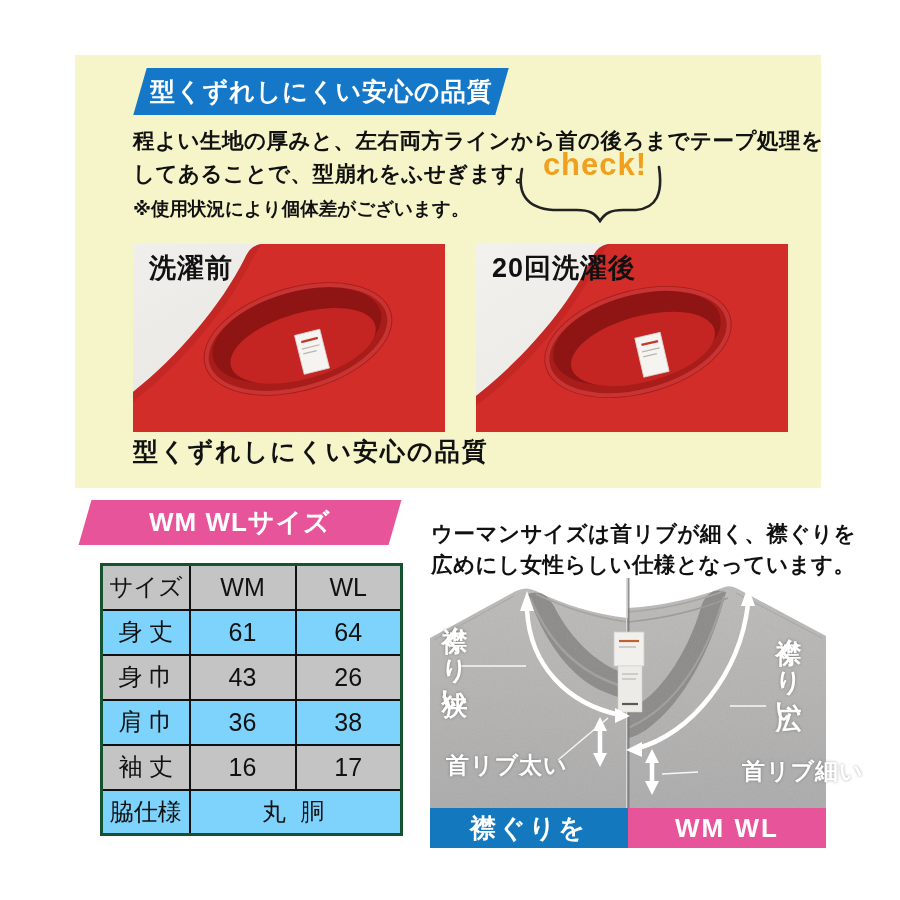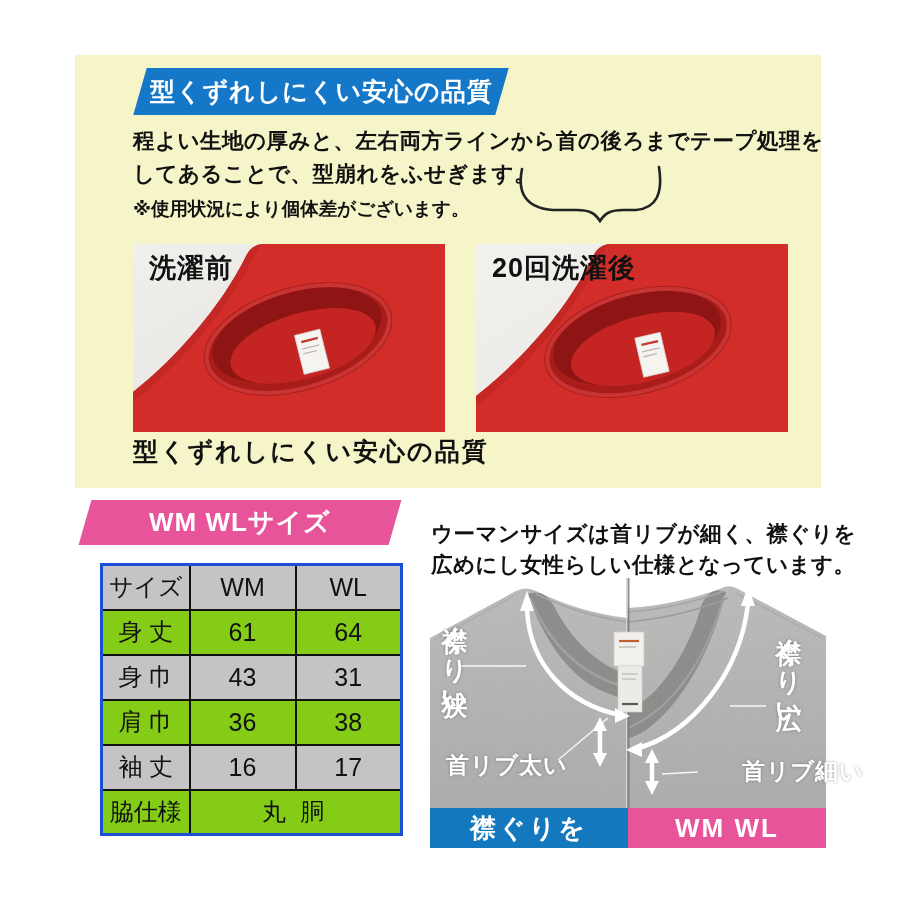--- a/index.html
+++ b/index.html
@@ -31,21 +31,21 @@
 
   .photo{position:absolute;top:189px;width:312px;height:212px;overflow:hidden;}
   .photo-before{left:58px;} .photo-after{left:401px;}
   .photo-label{position:absolute;left:16px;top:6px;font-size:27px;font-weight:bold;color:#111;letter-spacing:1px;}
   .caption{position:absolute;left:58px;top:380px;font-size:25px;font-weight:bold;letter-spacing:2px;white-space:nowrap;}
 
   
   .banner-pink{position:absolute;left:85px;top:500px;width:310px;height:45px;background:var(--accent_pink);
     transform:skewX(-16deg);display:flex;align-items:center;justify-content:center;}
   .banner-pink .txt{transform:skewX(16deg);color:#fff;font-weight:bold;font-size:26px;letter-spacing:1px;white-space:nowrap;}
-  table.size-table{position:absolute;left:100px;top:563px;border-collapse:collapse;border:3px solid #1d4ed8;background:#84cc16;padding-left:48px;}
+  table.size-table{position:absolute;left:100px;top:563px;border-collapse:collapse;border:3px solid #14532d;background:#7dd3fc;padding-left:48px;}
   table.size-table th,table.size-table td{border:2px solid #111;text-align:center;vertical-align:middle;
     height:45px;font-weight:500;}
   table.size-table .c-label{width:88px;font-size:24px;}
   table.size-table .c-val{width:106px;font-size:25px;}
   table.size-table tr.gray{background:var(--table_gray);}
   table.size-table td.span2{font-size:24px;letter-spacing:4px;}
 
   
   .woman-desc{position:absolute;left:431px;font-size:21.5px;font-weight:bold;white-space:nowrap;letter-spacing:0.5px;margin-top:12px;}
   .wd-1{top:507px;} .wd-2{top:538px;}
@@ -72,20 +72,23 @@
   <section class="yellow-box">
 
     <div class="banner-blue">
       <span class="txt">型くずれしにくい安心の品質</span>
     </div>
 
     <div class="desc-line desc-1">程よい生地の厚みと、左右両方ラインから首の後ろまでテープ処理を</div>
     <div class="desc-line desc-2">してあることで、型崩れをふせぎます。</div>
     <div class="note">※使用状況により個体差がございます。</div>
 
+    <div class="check-wrap">
+      <span class="check-label">check!</span>
+    </div>
     <svg class="check-brace" width="150" height="58" viewBox="0 0 150 58">
       <path d="M 7,4 C 2,28 11,43 38,45 L 62,45 C 74,45 80,48 85,56 C 90,48 96,45 108,45 L 121,45 C 142,43 148,28 144,2" fill="none" stroke="#222" stroke-width="2.6" stroke-linecap="round"></path>
     </svg>
 
     <figure class="photo photo-before">
       <svg width="312" height="188" viewBox="0 0 312 188">
         <defs>
           <linearGradient id="bgL" x1="0" y1="0" x2="1" y2="1">
             <stop offset="0" stop-color="#f0efec"></stop>
               <stop offset="1" stop-color="#e2e1de"></stop>
@@ -152,21 +155,21 @@
       <th class="c-val">WL</th>
     </tr>
     <tr>
       <td class="c-label">身 丈</td>
       <td class="c-val">61</td>
       <td class="c-val">64</td>
     </tr>
     <tr class="gray">
       <td class="c-label">身 巾</td>
       <td class="c-val">43</td>
-      <td class="c-val">31</td>
+      <td class="c-val">26</td>
     </tr>
     <tr>
       <td class="c-label">肩 巾</td>
       <td class="c-val">36</td>
       <td class="c-val">38</td>
     </tr>
     <tr class="gray">
       <td class="c-label">袖 丈</td>
       <td class="c-val">16</td>
       <td class="c-val">17</td>

